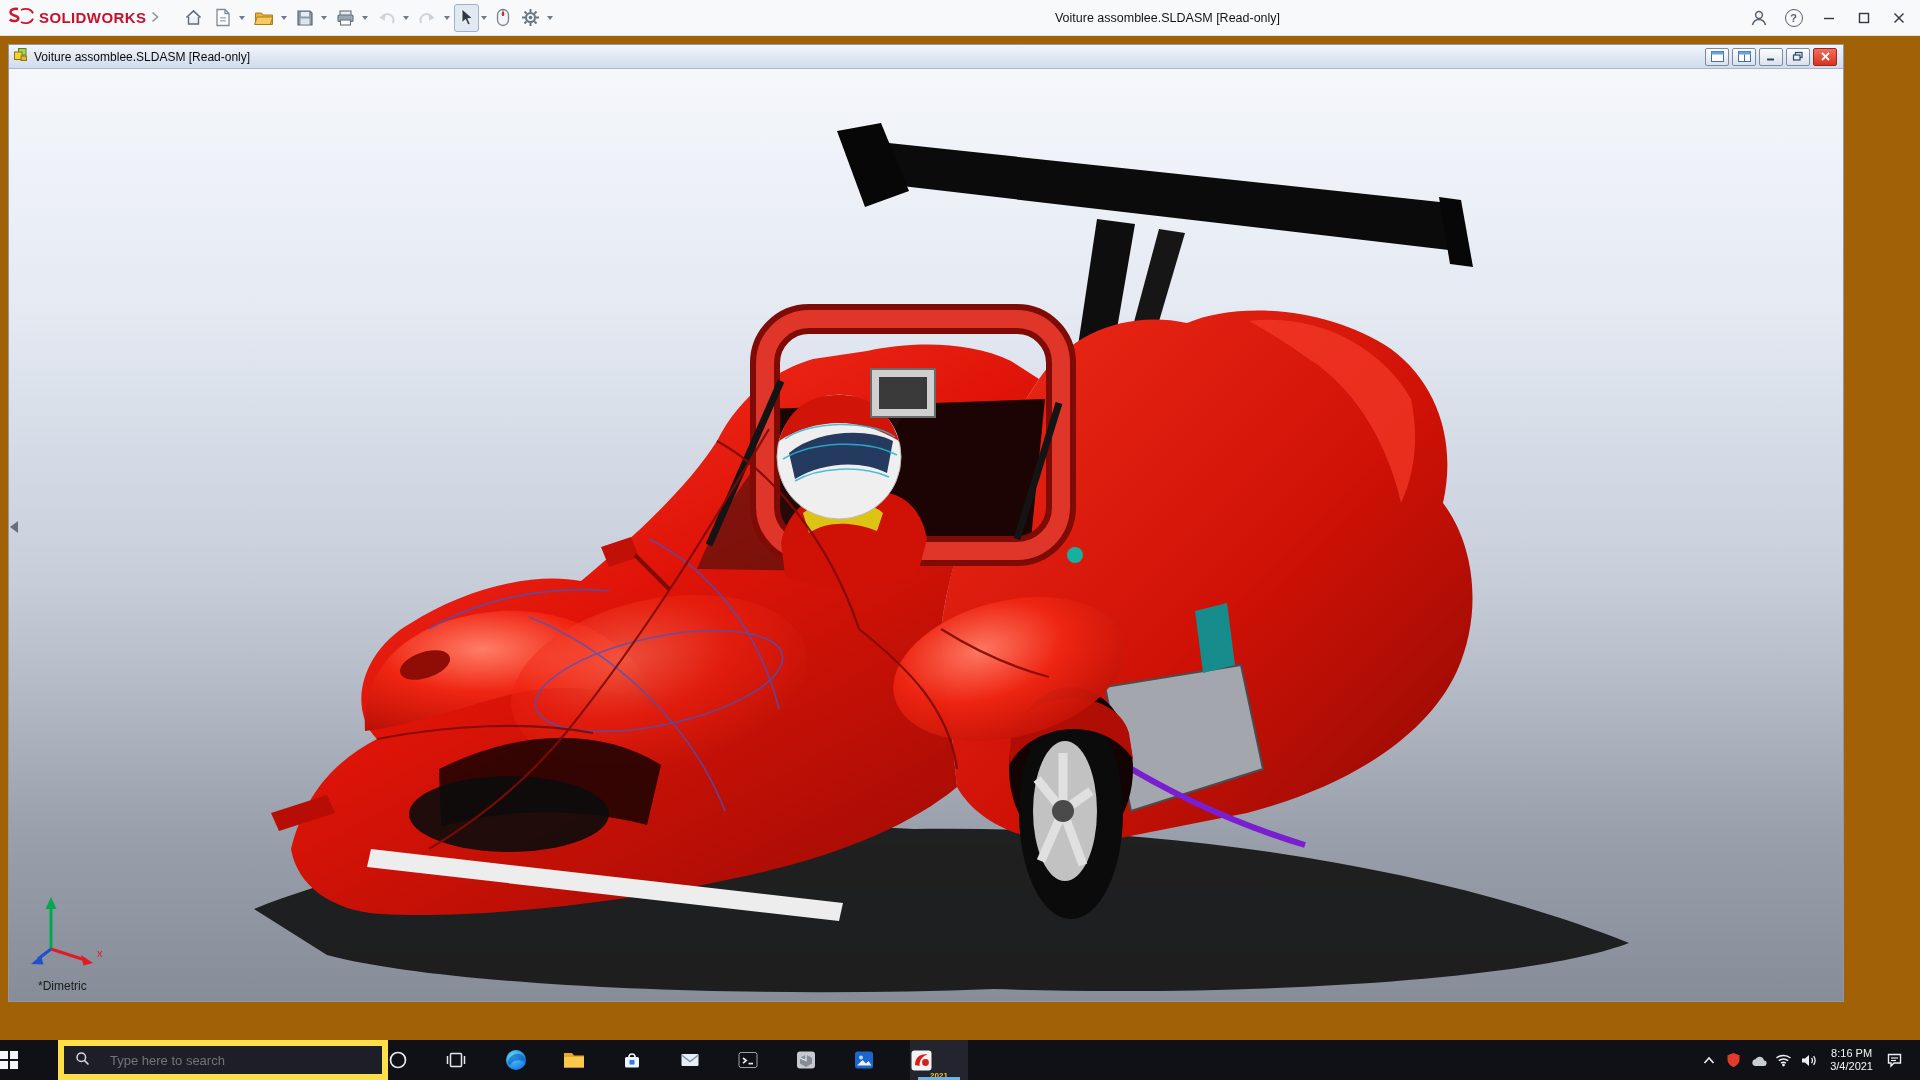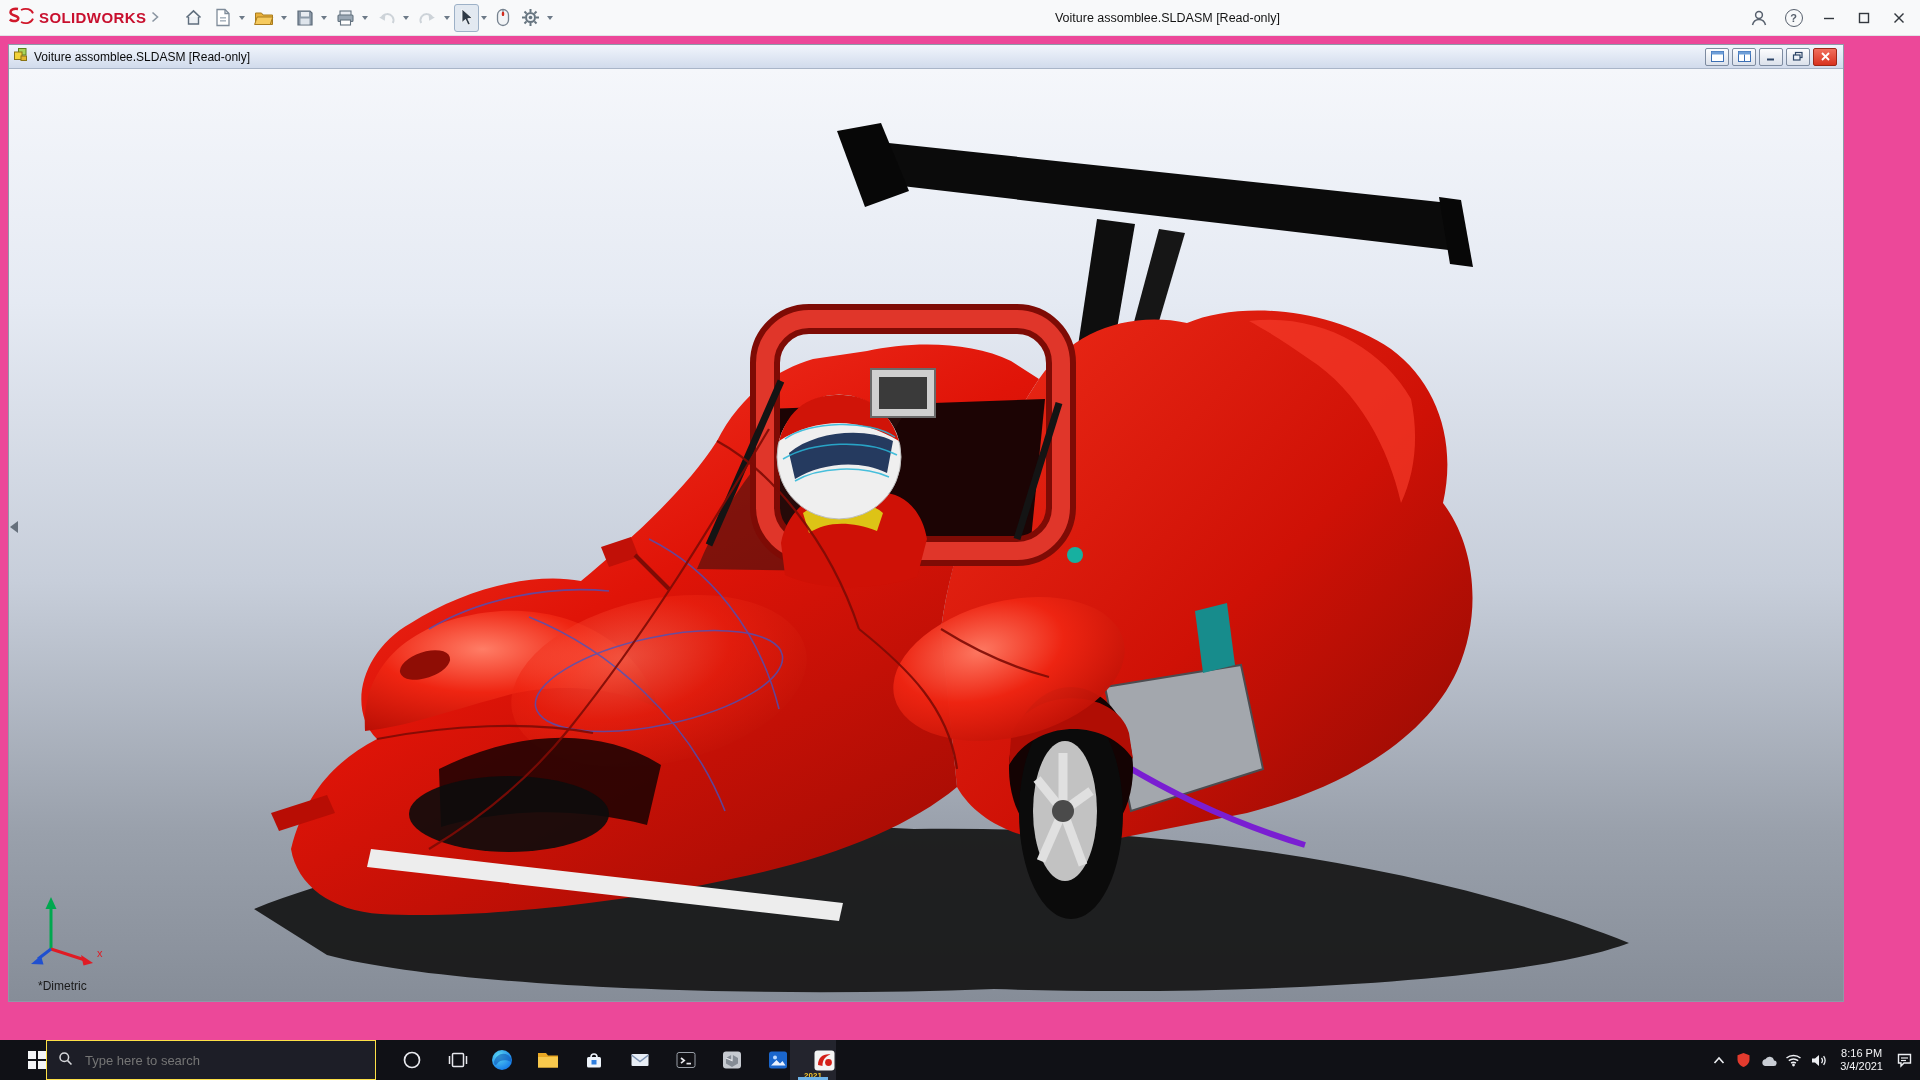--- a/index.html
+++ b/index.html
@@ -1,18 +1,18 @@
 <!DOCTYPE html>
 <html><head>
 <meta charset="utf-8">
 <style>
   *{margin:0;padding:0;box-sizing:border-box}
   html,body{width:1920px;height:1080px;overflow:hidden}
   body{font-family:"Liberation Sans",sans-serif;background:#ffffff}
-  .screen{position:relative;width:1920px;height:1080px;background:#ec4899}
+  .screen{position:relative;width:1920px;height:1080px;background:#a16207}
 
   
   .app-titlebar{position:absolute;top:0;left:0;width:100%;height:36px;background:#f8f9fa;
     border-bottom:1px solid #e1e3e6;display:flex;align-items:center;padding:0 8px;z-index:5}
   .brand{display:flex;align-items:center;gap:5px}
   .brand-text{font-size:15px;font-weight:bold;color:#c8102e;letter-spacing:.4px}
   .toolbar{display:flex;align-items:center;margin-left:20px;gap:1px}
   .tbtn{height:28px;display:flex;align-items:center;justify-content:center;padding:0 4px;
     border:1px solid transparent;border-radius:3px}
   .tbtn.active{background:#e2e9f1;border-color:#9db1c7}
@@ -43,30 +43,30 @@
     overflow:hidden}
   .scene{position:absolute;inset:0;width:100%;height:100%;display:block}
   .view-label{position:absolute;left:29px;bottom:8px;font-size:12px;color:#1a1a1a}
   .triad{position:absolute;left:16px;bottom:32px}
   .collapse-arrow{position:absolute;left:1px;top:452px;width:0;height:0;
     border-top:6px solid transparent;border-bottom:6px solid transparent;border-right:8px solid #66707c}
 
   
   .taskbar{position:absolute;left:0;top:1040px;width:1920px;height:40px;background:#101116;
     display:flex;align-items:stretch;z-index:10}
-  .tk-btn{width:46px;display:flex;align-items:center;justify-content:flex-end;position:relative;flex:0 0 auto}
-  .tk-search{width:330px;flex:0 0 auto;display:flex;align-items:center;gap:12px;padding:0 11px;
-    background:#1d1e27;border:1px solid #fde047}
+  .tk-btn{width:58px;display:flex;align-items:center;justify-content:flex-start;position:relative;flex:0 0 auto}
+  .tk-search{width:330px;flex:0 0 auto;display:flex;align-items:center;gap:20px;padding:0 11px;
+    background:#1d1e27;border:6px solid #fde047}
   .tk-search input{flex:1;background:transparent;border:none;outline:none;color:#c9cad0;
     font-size:13px;font-family:"Liberation Sans",sans-serif}
   .tk-btn.running{background:#23242d}
   .run-bar{position:absolute;bottom:0;left:8px;right:8px;height:3px;background:#6cb2e8}
   .sw-year{position:absolute;bottom:0;left:0;right:0;text-align:center;
     font-size:8px;font-weight:bold;color:#f2c52e}
-  .tk-tray{margin-left:auto;display:flex;align-items:center;flex:0 0 auto;padding-right:3px}
+  .tk-tray{margin-left:auto;display:flex;align-items:center;flex:0 0 auto;padding-right:13px}
   .tray-ic{width:25px;height:40px;display:flex;align-items:center;justify-content:center}
   .tk-clock{display:flex;flex-direction:column;align-items:center;justify-content:center;
     color:#f5f5f7;font-size:11px;line-height:13.5px;padding:0 9px;white-space:nowrap}
   .win-logo{display:grid;grid-template-columns:8px 8px;grid-template-rows:8px 8px;gap:1.6px}
   .win-logo div{background:#f4f5f7}
 </style>
 </head>
 <body>
 
 <div class="screen">

